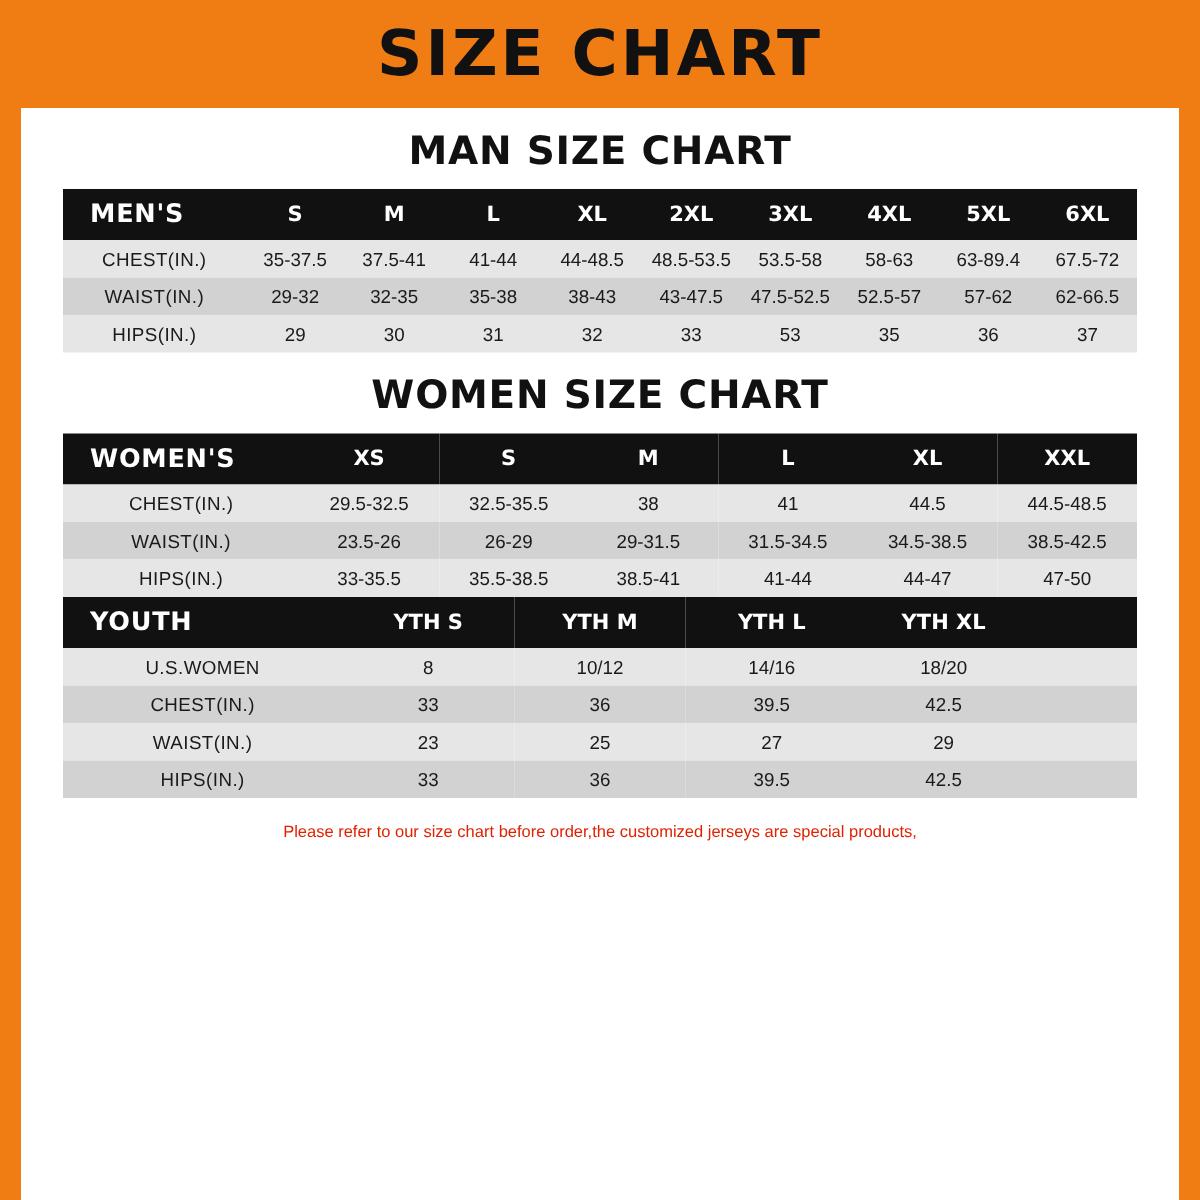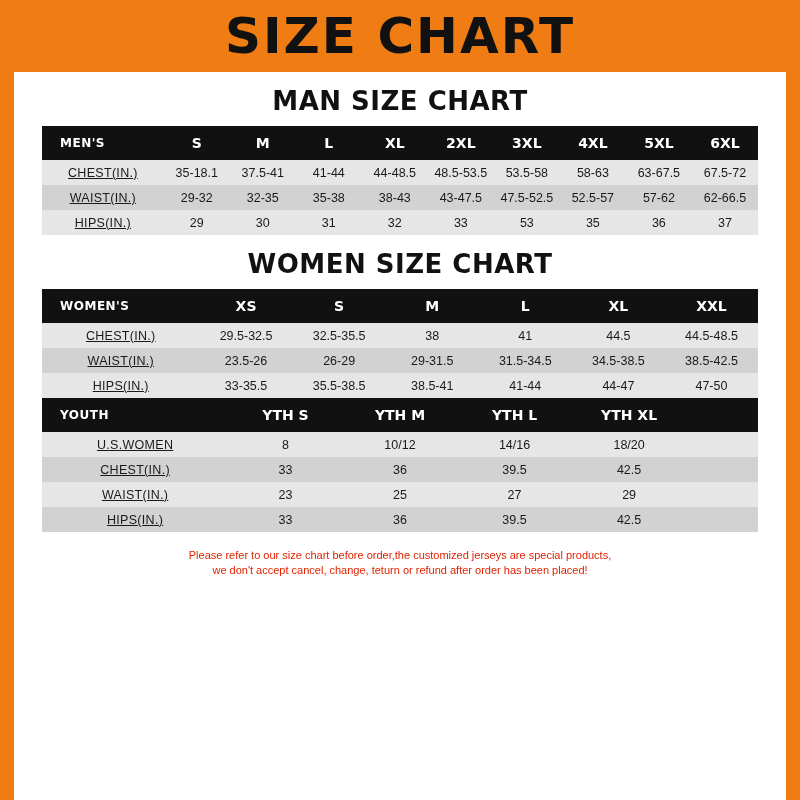--- a/index.html
+++ b/index.html
@@ -26,21 +26,21 @@
     background: #f07d13;
     height: 72px;
     margin: 0 -14px;
     display: flex;
     align-items: center;
     justify-content: center;
   }
   .header-title {
     font-family: "DejaVu Sans", sans-serif;
     font-weight: bold;
-    font-size: 50px;
+    font-size: 42px;
     letter-spacing: 2px;
     color: #111111;
     line-height: 1;
   }
   .section {
     padding: 0 28px;
   }
   .section-title {
     text-align: center;
     font-family: "DejaVu Sans", sans-serif;
@@ -71,32 +71,31 @@
   table.size-table thead th {
     color: #ffffff;
     font-weight: bold;
     font-size: 14px;
     height: 34px;
     font-family: "DejaVu Sans", sans-serif;
   }
   table.size-table thead th.row-head {
     text-align: left;
     padding-left: 18px;
-    font-size: 12px;
+    font-size: 17px;
     letter-spacing: 0.5px;
   }
   table.size-table tbody tr.odd { background: #e6e6e6; }
   table.size-table tbody tr.even { background: #d2d2d2; }
   table.size-table tbody td.row-head {
     font-weight: normal;
     text-align: center;
     color: #1a1a1a;
     font-size: 12.5px;
     letter-spacing: 0.3px;
-    text-decoration: underline;
   }
   .men-table thead th.row-head { font-size: 16px; }
   .women-table thead th { font-size: 15px; }
   .women-table thead th.row-head { font-size: 16px; }
   .youth-table thead th { font-size: 15px; }
   .youth-table thead th.row-head { font-size: 16px; margin-left: 26px; }
   .women-table td, .women-table th { height: 30px; }
   .women-table thead th { height: 38px; }
   .youth-table td, .youth-table th { height: 31px; }
   .youth-table thead th { height: 38px; }
@@ -137,28 +136,28 @@
           <th>2XL</th>
           <th>3XL</th>
           <th>4XL</th>
           <th>5XL</th>
           <th>6XL</th>
         </tr>
       </thead>
       <tbody>
         <tr class="odd">
           <td class="row-head">CHEST(IN.)</td>
-          <td>35-18.1</td>
+          <td>35-37.5</td>
           <td>37.5-41</td>
           <td>41-44</td>
           <td>44-48.5</td>
           <td>48.5-53.5</td>
           <td>53.5-58</td>
           <td>58-63</td>
-          <td>63-67.5</td>
+          <td>63-89.4</td>
           <td>67.5-72</td>
         </tr>
         <tr class="even">
           <td class="row-head">WAIST(IN.)</td>
           <td>29-32</td>
           <td>32-35</td>
           <td>35-38</td>
           <td>38-43</td>
           <td>43-47.5</td>
           <td>47.5-52.5</td>
@@ -281,16 +280,15 @@
           <td>39.5</td>
           <td>42.5</td>
           <td></td>
         </tr>
       </tbody>
     </table>
   </div>
 
   <div class="notice">
     <div>Please refer to our size chart before order,the customized jerseys are special products,</div>
-    <div>we don't accept cancel, change, teturn or refund after order has been placed!</div>
   </div>
 
 </div>
 
 </body></html>

